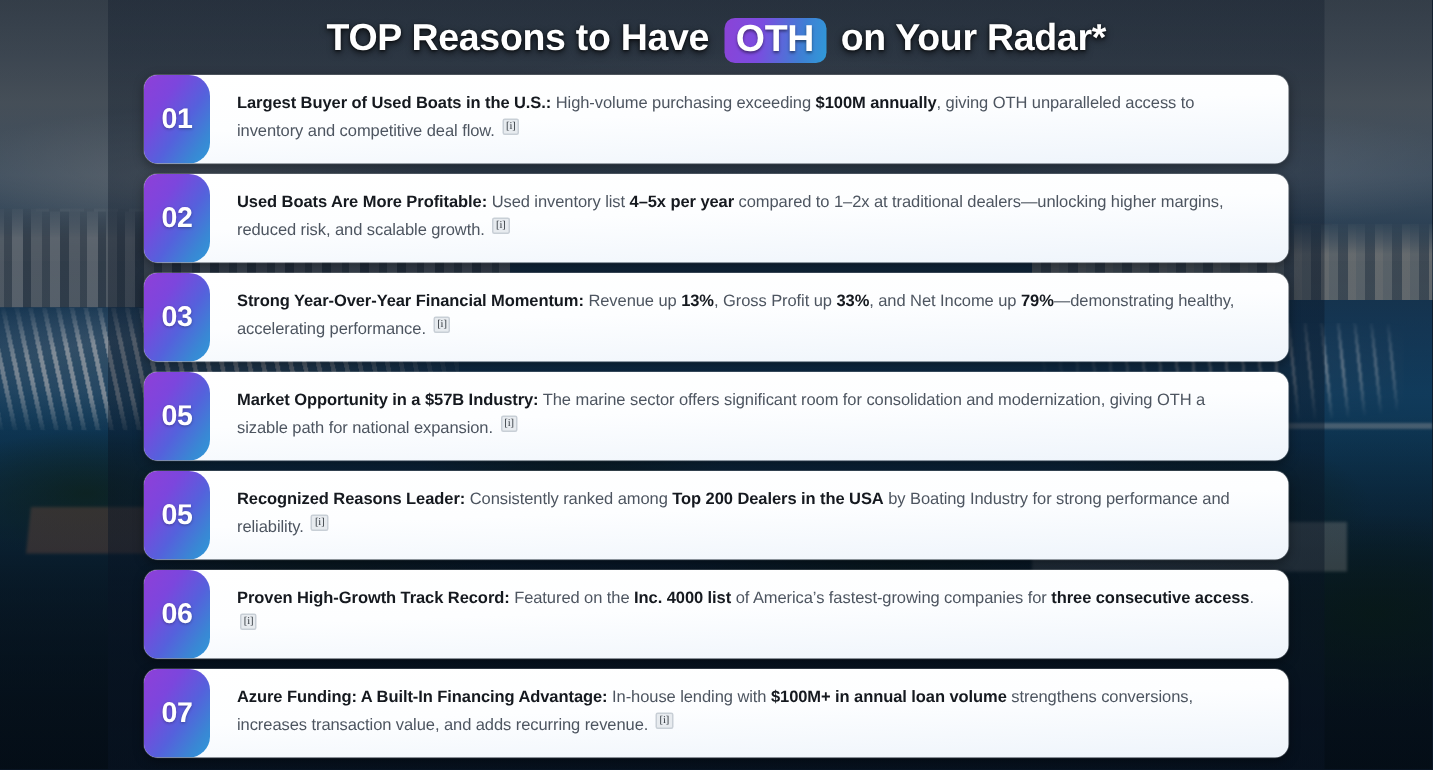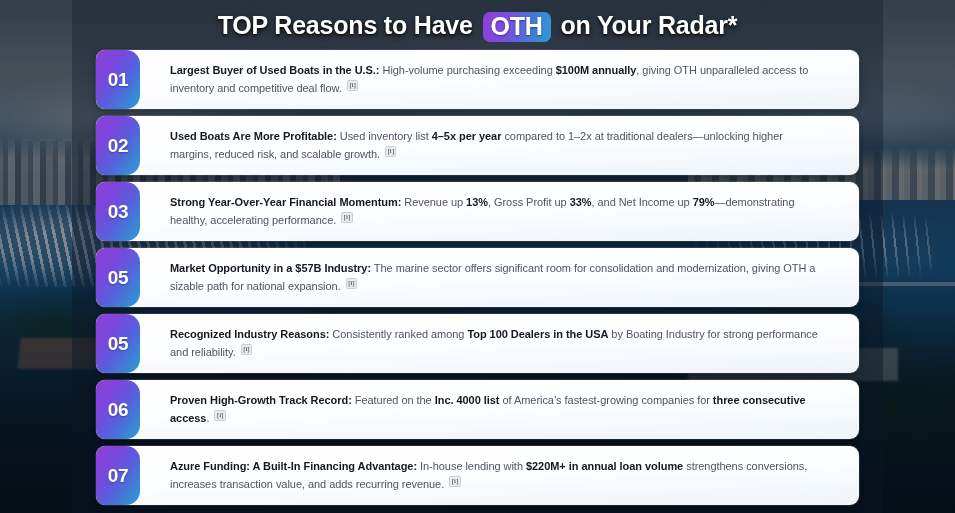--- a/index.html
+++ b/index.html
@@ -296,21 +296,21 @@
     flex: 1 1 auto;
     padding: 0 18px 0 14px;
     display: flex;
     align-items: center;
     font-size: 11px;
     line-height: 1.62;
     color: #4d5560;
     letter-spacing: -0.05px;
   }
 
-  .card-text p { margin: 16px; }
+  .card-text p { margin: 4px; }
 
   .lead {
     font-weight: 700;
     color: #15191f;
   }
 
   strong {
     font-weight: 700;
     color: #15191f;
   }
@@ -374,30 +374,30 @@
       </div>
       <div class="card">
         <div class="badge">05</div>
         <div class="card-text">
           <p><span class="lead">Market Opportunity in a $57B Industry:</span><span> The marine sector offers significant room for consolidation and modernization, giving OTH a sizable path for national expansion. </span><sup class="cite">[i]</sup></p>
         </div>
       </div>
       <div class="card">
         <div class="badge">05</div>
         <div class="card-text">
-          <p><span class="lead">Recognized Industry Reasons:</span><span> Consistently ranked among </span><strong>Top 100 Dealers in the USA</strong><span> by Boating Industry for strong performance and reliability. </span><sup class="cite">[i]</sup></p>
+          <p><span class="lead">Recognized Reasons Leader:</span><span> Consistently ranked among </span><strong>Top 200 Dealers in the USA</strong><span> by Boating Industry for strong performance and reliability. </span><sup class="cite">[i]</sup></p>
         </div>
       </div>
       <div class="card">
         <div class="badge">06</div>
         <div class="card-text">
           <p><span class="lead">Proven High-Growth Track Record:</span><span> Featured on the </span><strong>Inc. 4000 list</strong><span> of America’s fastest-growing companies for </span><strong>three consecutive access</strong><span>. </span><sup class="cite">[i]</sup></p>
         </div>
       </div>
       <div class="card">
         <div class="badge">07</div>
         <div class="card-text">
-          <p><span class="lead">Azure Funding: A Built-In Financing Advantage:</span><span> In-house lending with </span><strong>$220M+ in annual loan volume</strong><span> strengthens conversions, increases transaction value, and adds recurring revenue. </span><sup class="cite">[i]</sup></p>
+          <p><span class="lead">Azure Funding: A Built-In Financing Advantage:</span><span> In-house lending with </span><strong>$100M+ in annual loan volume</strong><span> strengthens conversions, increases transaction value, and adds recurring revenue. </span><sup class="cite">[i]</sup></p>
         </div>
       </div>
     </div>
 
 </div>
 
 </body></html>

